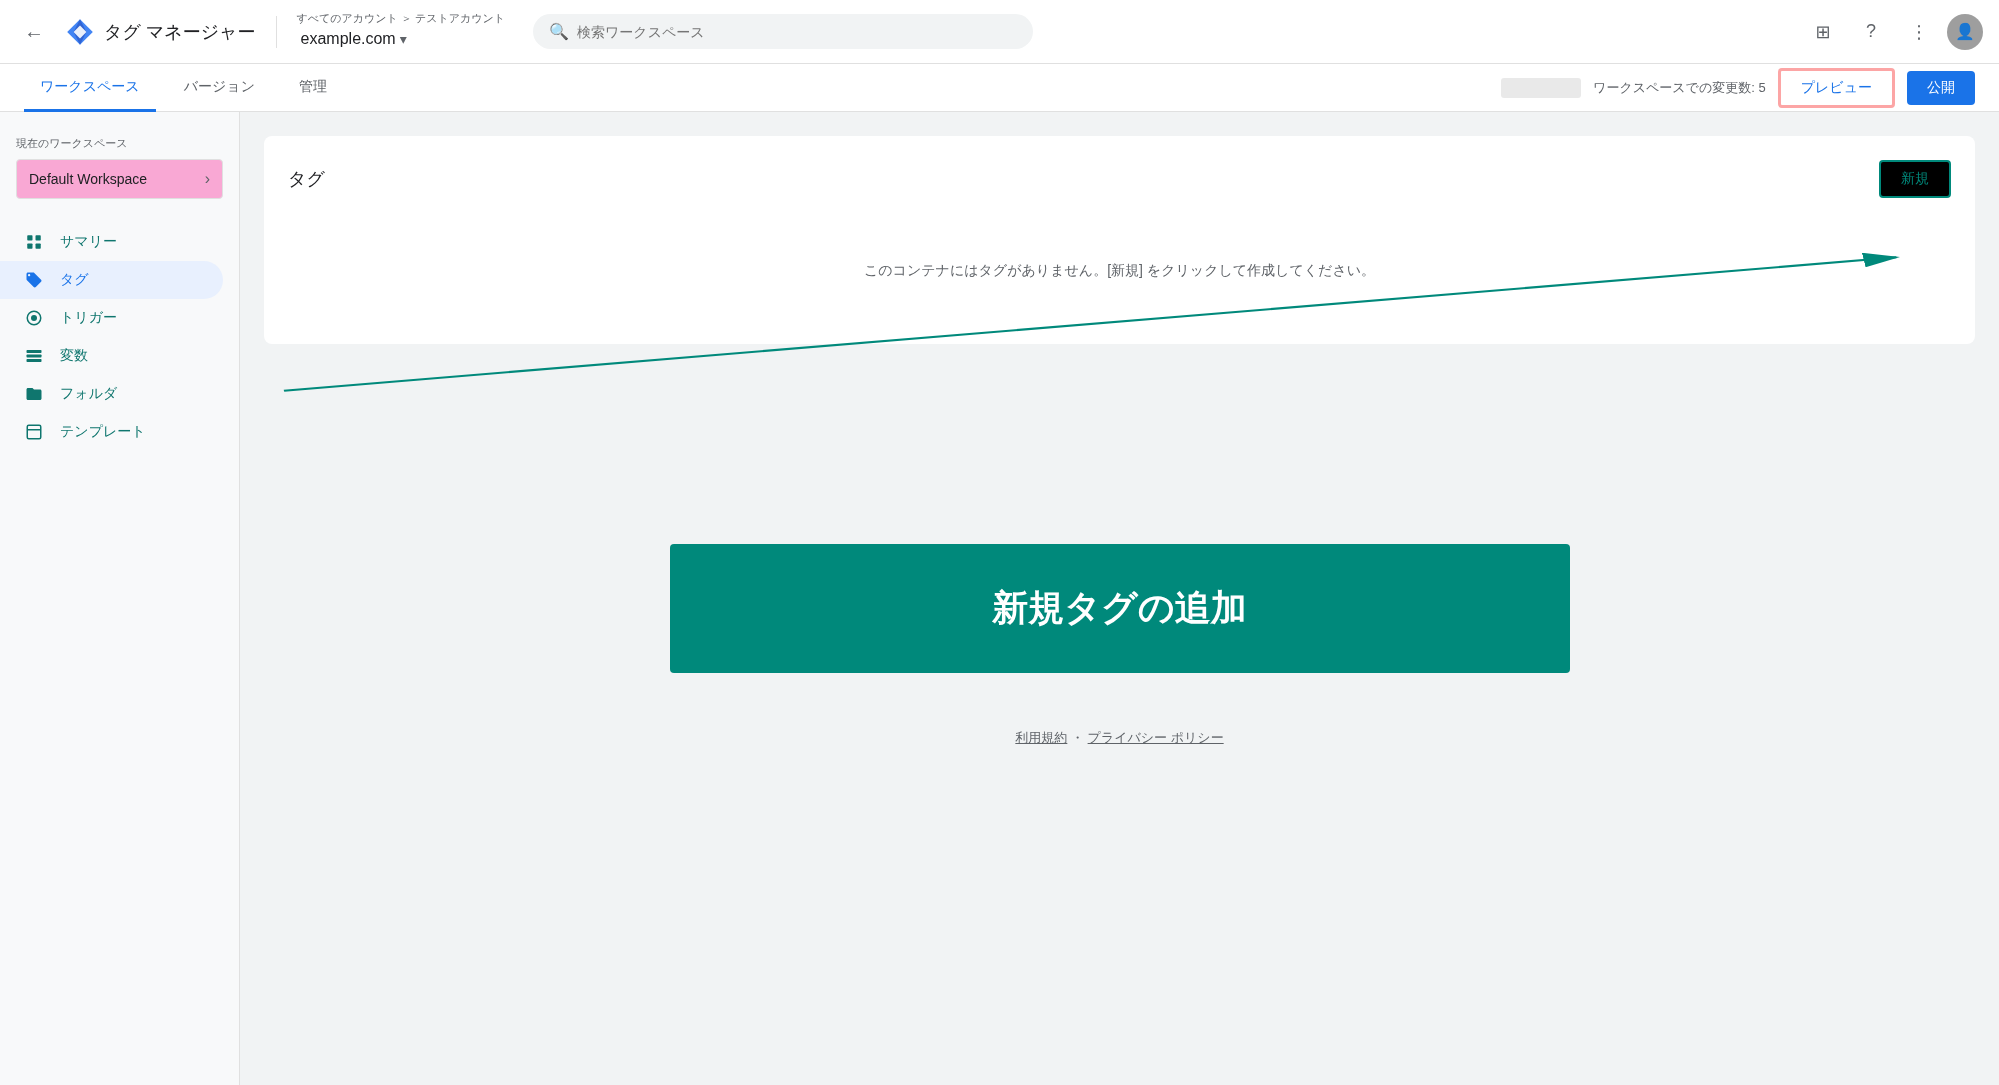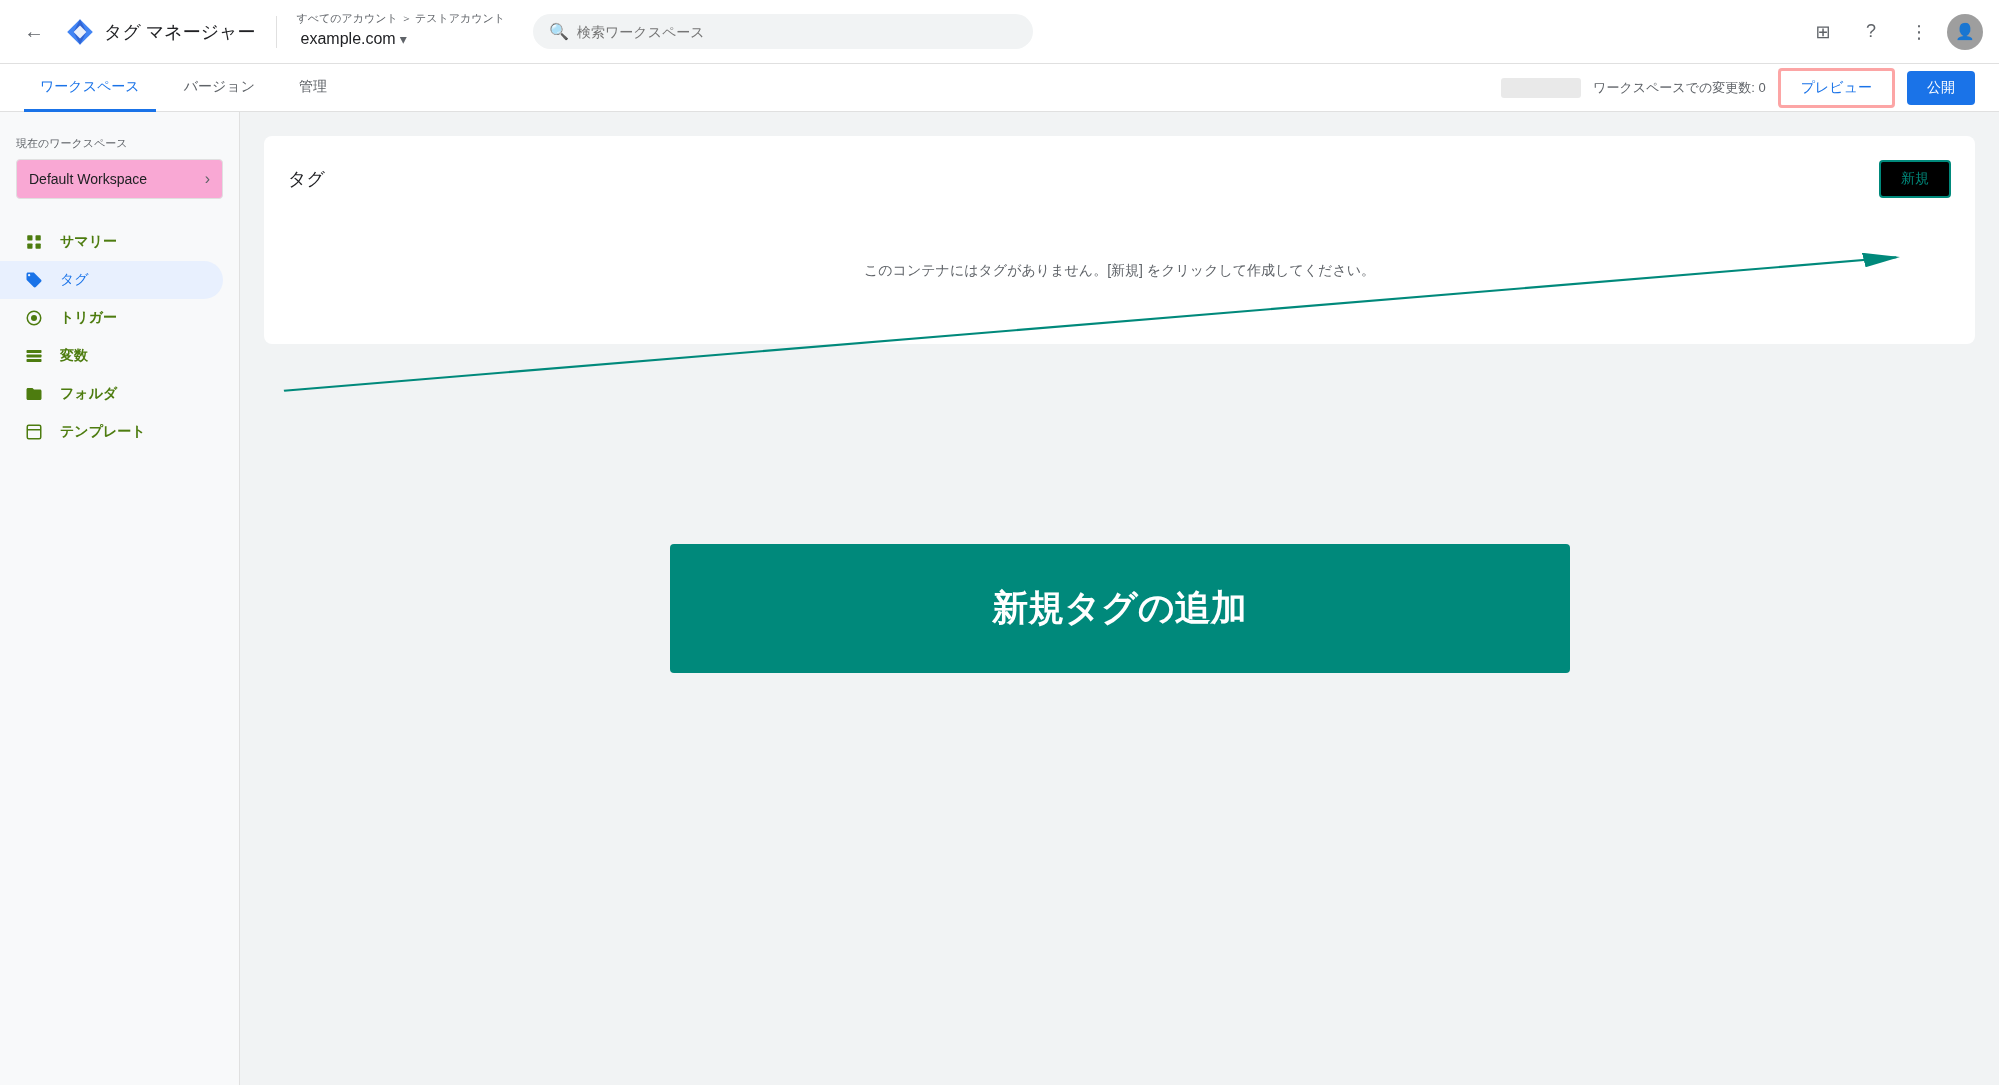--- a/index.html
+++ b/index.html
@@ -219,25 +219,24 @@
     .workspace-name .arrow { color: #5f6368; font-size: 16px; }
     .sidebar-nav {
       padding-top: 8px;
     }
     .sidebar-item {
       display: flex;
       align-items: center;
       gap: 16px;
       padding: 10px 24px;
       font-size: 14px;
-      color: #4d7c0f;
+      color: #0f766e;
       cursor: pointer;
       border-radius: 0 24px 24px 0;
       margin-right: 16px;
-      font-weight: bold;
     }
     .sidebar-item.active {
       background: #e8f0fe;
       color: #1a73e8;
       font-weight: 500;
     }
     .sidebar-item .icon {
       font-size: 16px;
       width: 20px;
       display: flex;
@@ -368,21 +367,21 @@
   </div>
 </div>
 
 <div class="tabs-bar">
   <div class="tab-item active">ワークスペース</div>
   <div class="tab-item">バージョン</div>
   <div class="tab-item">管理</div>
 
   <div class="tabs-right">
     <div class="workspace-thumbnail"></div>
-    <span class="change-count">ワークスペースでの変更数: 0</span>
+    <span class="change-count">ワークスペースでの変更数: 5</span>
     <button class="preview-btn">プレビュー</button>
     <button class="publish-btn">公開</button>
   </div>
 </div>
 
 <div class="main-layout">
 
   <div class="sidebar">
     <div class="workspace-section">
       <div class="workspace-label">現在のワークスペース</div>
@@ -467,15 +466,20 @@
           <polygon points="0 0, 10 3.5, 0 7" fill="#00897b"></polygon>
         </marker>
       </defs>
       <line x1="30" y1="200" x2="1130" y2="40" stroke="#00897b" stroke-width="2.5" marker-end="url(#arrowhead)"></line>
     </svg>
 
     <div class="cta-banner" style="margin-top: 200px; align-items: flex-end;">
       <span class="cta-text">新規タグの追加</span>
     </div>
 
+    <div class="footer">
+      <a href="#">利用規約</a>
+      <span>・</span>
+      <a href="#">プライバシー ポリシー</a>
+    </div>
 
   </div>
 </div>
 
 </body></html>

